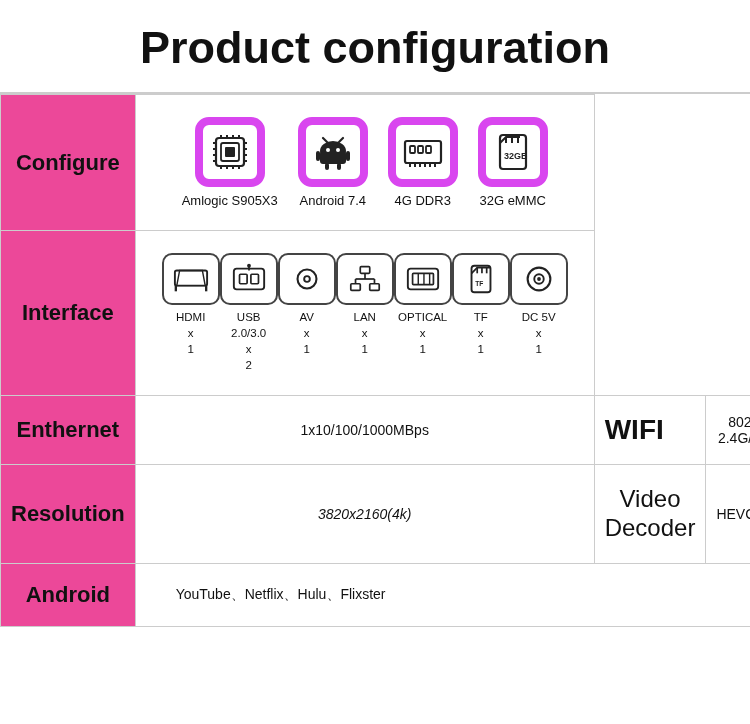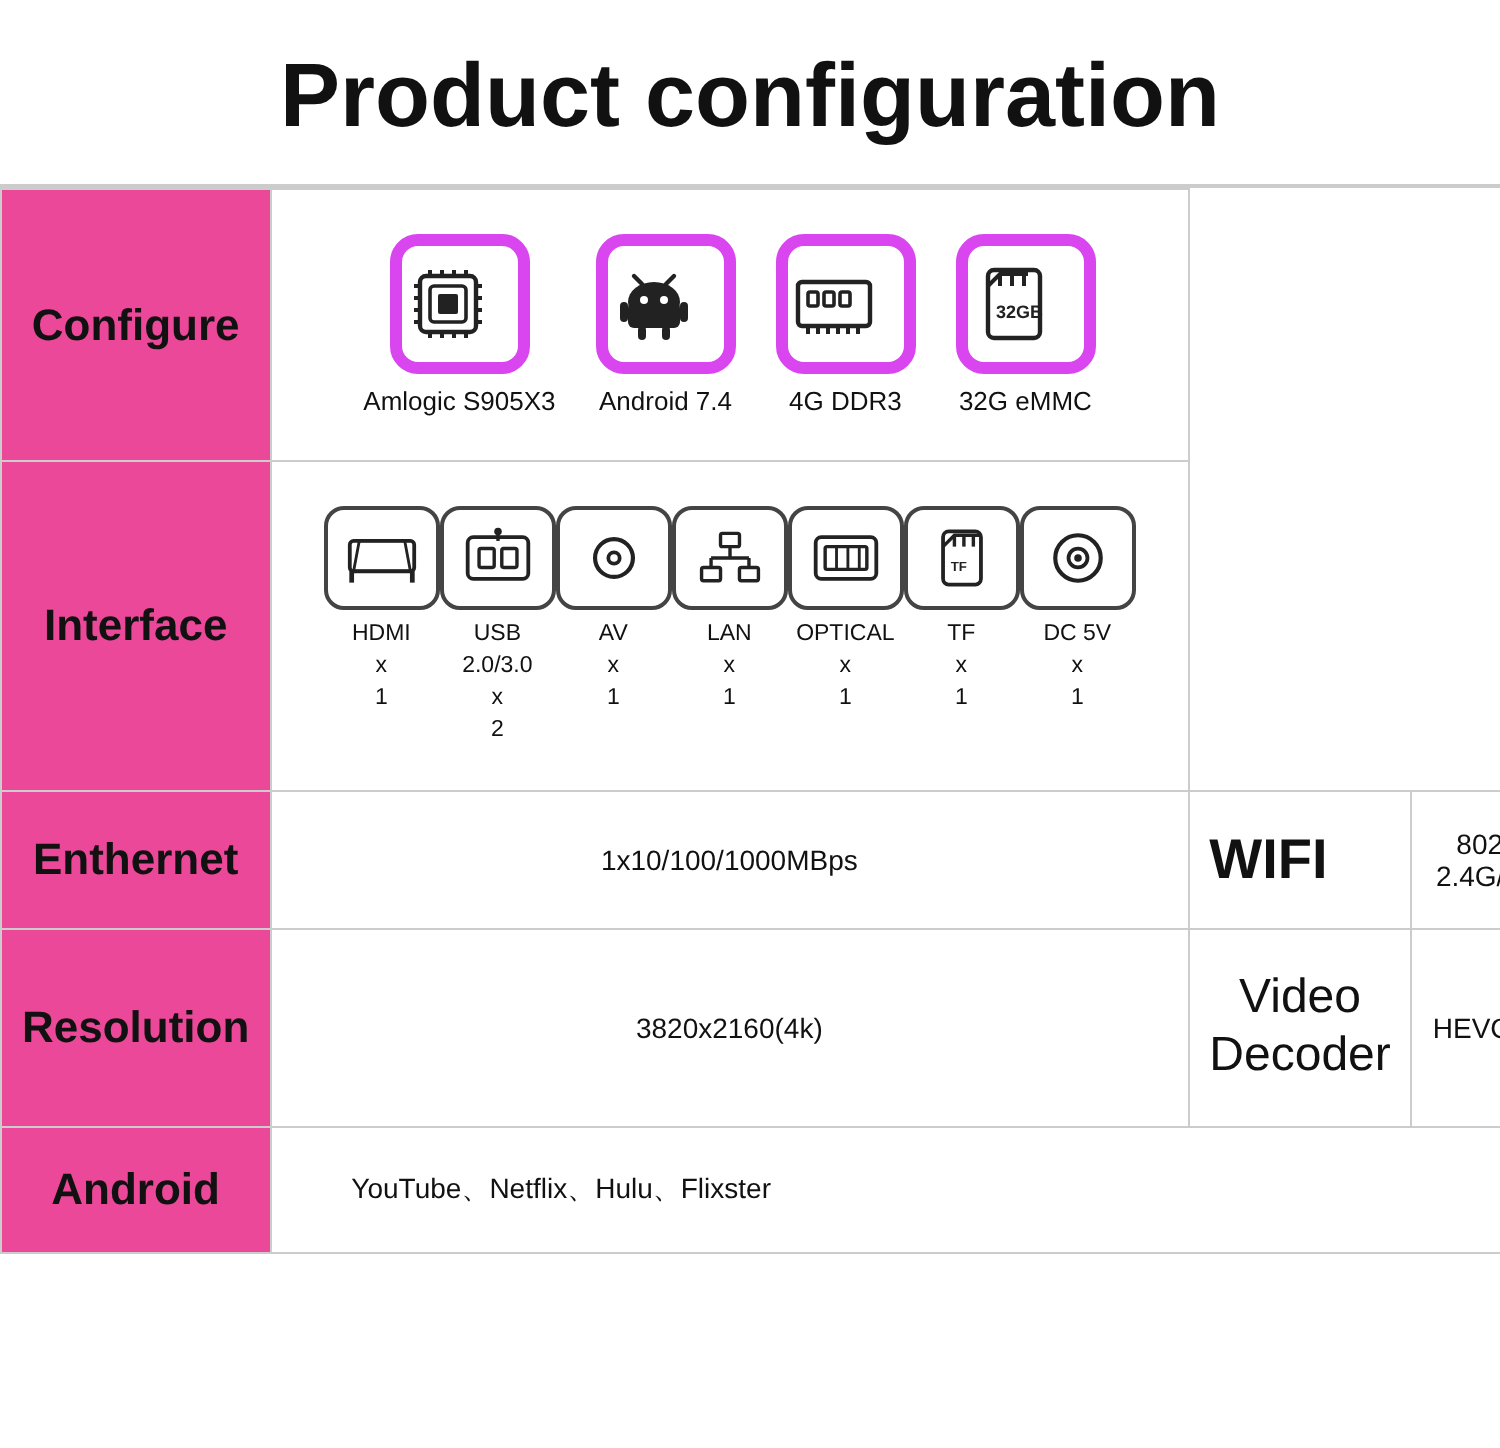--- a/index.html
+++ b/index.html
@@ -56,24 +56,25 @@
       flex-direction: column;
       align-items: center;
       gap: 6px;
       font-size: 13px;
       text-align: center;
     }
 
     .icon-box {
       width: 70px;
       height: 70px;
-      border: 6px solid #d946ef;
+      border: 8px solid #d946ef;
       border-radius: 14px;
       display: flex;
       align-items: center;
+      justify-content: center;
     }
 
     .icon-box svg {
       width: 46px;
       height: 46px;
     }
 
     
     .interface-icons {
       display: flex;
@@ -378,21 +379,21 @@
     <td style="width:160px; border-right:1px solid #ccc; padding:18px 10px;">
       <div class="wifi-label">WIFI</div>
     </td>
     <td style="padding:18px 10px;">
       <div class="wifi-spec">802.11n 2.4G/5GHz</div>
     </td>
   </tr>
 
   <tr class="res-row">
     <td class="label-cell">Resolution</td>
-    <td style="width:200px; border-right:1px solid #ccc; padding:20px 10px;">
+    <td style="width:200px; border-right:1px solid #ccc; padding:20px 10px;font-style:italic;">
       <div class="res-value">3820x2160(4k)</div>
     </td>
     <td style="width:160px; border-right:1px solid #ccc; padding:20px 10px;">
       <div class="vdecoder-label" style="white-space:pre-line;">Video
 Decoder</div>
     </td>
     <td style="padding:20px 10px;">
       <div class="vdecoder-spec">HEVC/HDR</div>
     </td>
   </tr>

